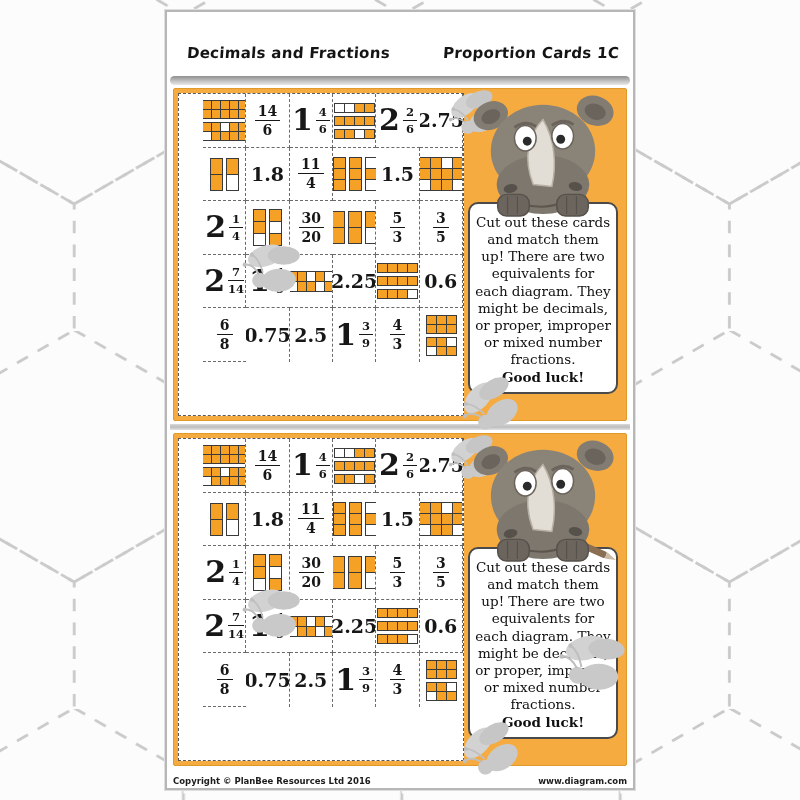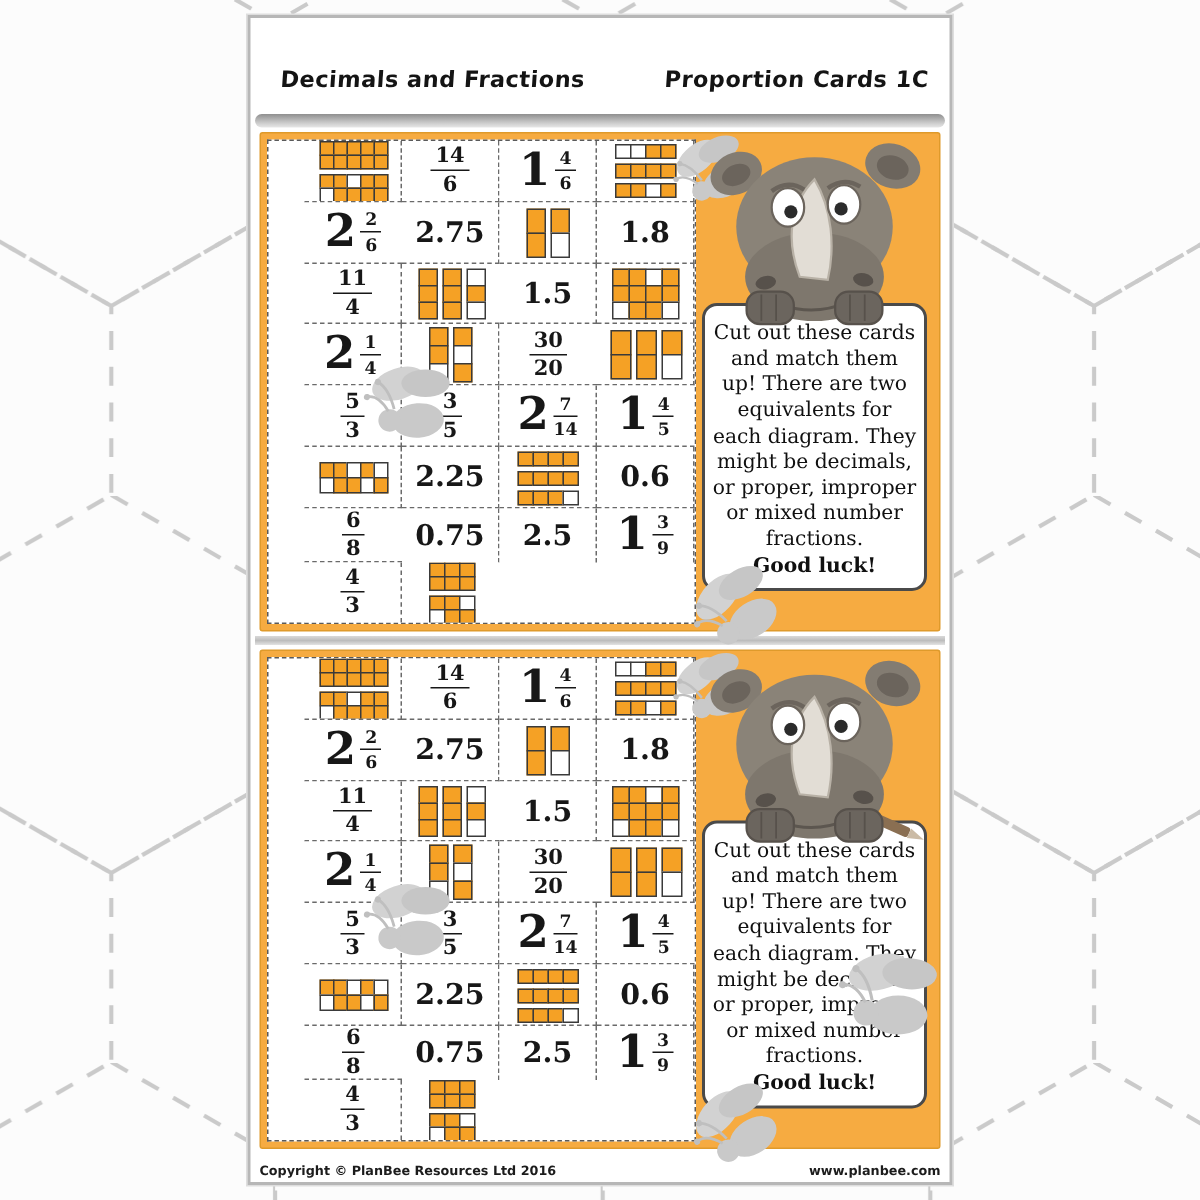--- a/index.html
+++ b/index.html
@@ -16,21 +16,21 @@
                   letter-spacing:.3px;color:#141414;transform:skewX(-4deg);}
   .scan-band{height:9px;margin:2px 3px 0 3px;border-radius:5px;
              background:linear-gradient(#8f8f8f,#cfcfcf 70%,#e7e7e7);}
   .half-gap{height:6px;margin:0 3px;background:linear-gradient(#d9d9d9,#bdbdbd,#e3e3e3);}
   .footer{position:absolute;bottom:2px;left:6px;right:6px;display:flex;justify-content:space-between;
           font-size:8.5px;font-weight:700;color:#1c1c1c;}
   
   .panel{margin:3px 6px;height:333px;background:#F6AB41;border:1px solid #df9a2b;border-radius:2px;
          box-sizing:border-box;display:flex;padding:4px;position:relative;}
   .grid{width:289px;background:#fff;border:1px dashed #5a5a5a;box-sizing:border-box;
-        display:grid;grid-template-columns:repeat(4,1fr);grid-template-rows:repeat(6,1fr);padding-left:24px;}
+        display:grid;grid-template-columns:repeat(6,1fr);grid-template-rows:repeat(6,1fr);padding-left:24px;}
   .card{border-right:1px dashed #6a6a6a;border-bottom:1px dashed #6a6a6a;background:#fff;
         display:flex;align-items:center;justify-content:center;gap:3px;overflow:hidden;}
   .card:nth-child(5n){border-right:none;}
   .card:nth-child(n+26){border-bottom:none;}
   
   .num{font-family:"DejaVu Serif",serif;font-weight:700;font-size:19px;color:#171717;}
   .whole{font-family:"DejaVu Serif",serif;font-weight:700;font-size:30px;line-height:1;color:#171717;}
   .frac{display:inline-block;text-align:center;font-family:"DejaVu Serif",serif;font-weight:700;color:#171717;}
   .frac .n{display:block;border-bottom:1.6px solid #171717;padding:0 3px 1px;}
   .frac .d{display:block;padding-top:1px;}
@@ -1009,16 +1009,16 @@
       <path d="M18,32 Q10,24 4,27"></path>
       <path d="M21,30 Q15,19 8,17"></path>
     </g>
     <circle cx="4" cy="27" r="1.8" fill="#bfbfbf"></circle>
     <circle cx="8" cy="17" r="1.8" fill="#bfbfbf"></circle>
   </svg></div>
       </section>
 
     <div class="footer">
       <span>Copyright © PlanBee Resources Ltd 2016</span>
-      <span>www.planbee.com</span>
+      <span>www.diagram.com</span>
     </div>
   </div>
 </div>
 
 </body></html>

